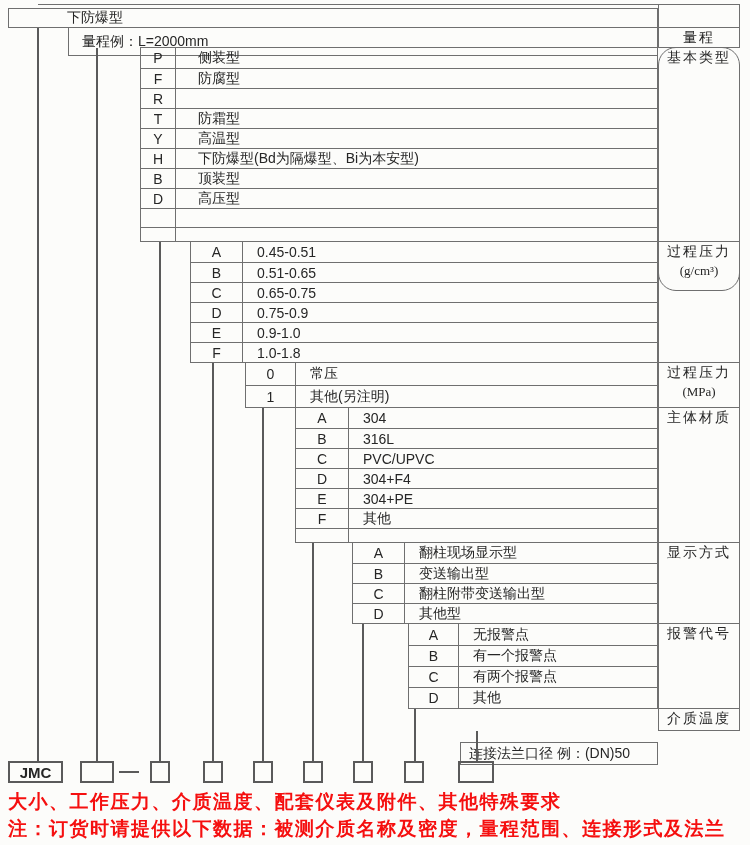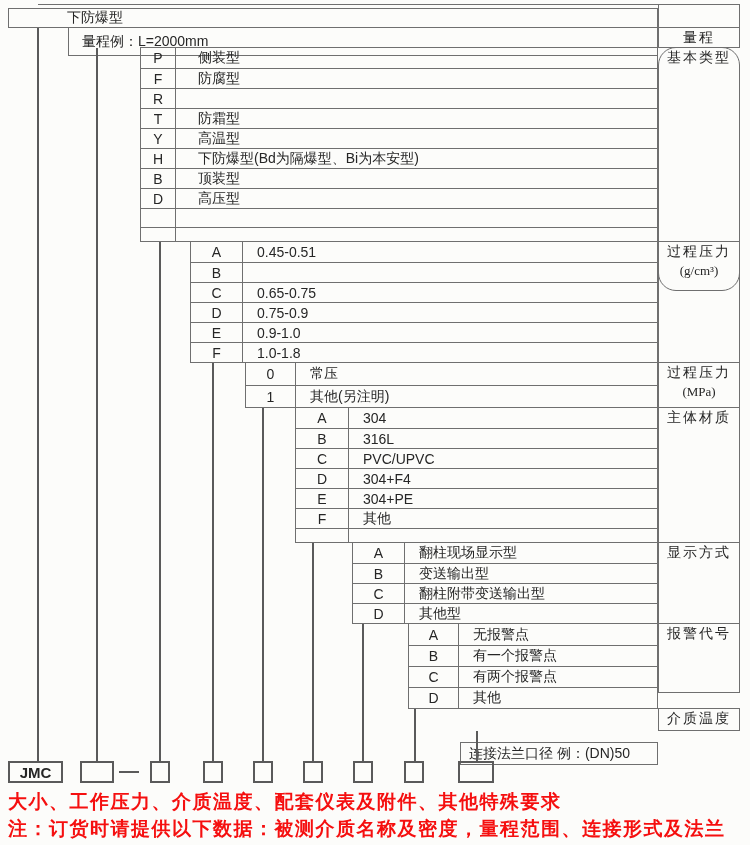--- a/index.html
+++ b/index.html
@@ -127,20 +127,21 @@
       </div>
   </div>
 
   <div class="sec" style="left:190px;top:241px;width:468px;">
     <div class="row rh20">
         <div class="code cw52">A</div>
         <div class="desc pl14">0.45-0.51</div>
       </div>
     <div class="row rh20">
         <div class="code cw52">B</div>
+        <div class="desc pl14">0.51-0.65</div>
       </div>
     <div class="row rh20">
         <div class="code cw52">C</div>
         <div class="desc pl14">0.65-0.75</div>
       </div>
     <div class="row rh20">
         <div class="code cw52">D</div>
         <div class="desc pl14">0.75-0.9</div>
       </div>
     <div class="row rh20">
@@ -251,21 +252,21 @@
   <div class="side" style="top:362px;height:46px;">
     <span>过程压力</span>
     <span class="unit">(MPa)</span>
   </div>
   <div class="side" style="top:407px;height:136px;">
       <span>主体材质</span>
     </div>
   <div class="side" style="top:542px;height:82px;">
       <span>显示方式</span>
     </div>
-  <div class="side" style="top:623px;height:70px;">
+  <div class="side" style="top:623px;height:86px;">
       <span>报警代号</span>
     </div>
   <div class="side" style="top:708px;height:23px;">
       <span>介质温度</span>
     </div>
 
   <div class="abs conn" style="left:37px;top:28px;height:733px;"></div>
   <div class="abs conn" style="left:96px;top:48px;height:713px;"></div>
   <div class="abs conn" style="left:159px;top:242px;height:519px;"></div>
   <div class="abs conn" style="left:212px;top:363px;height:398px;"></div>

